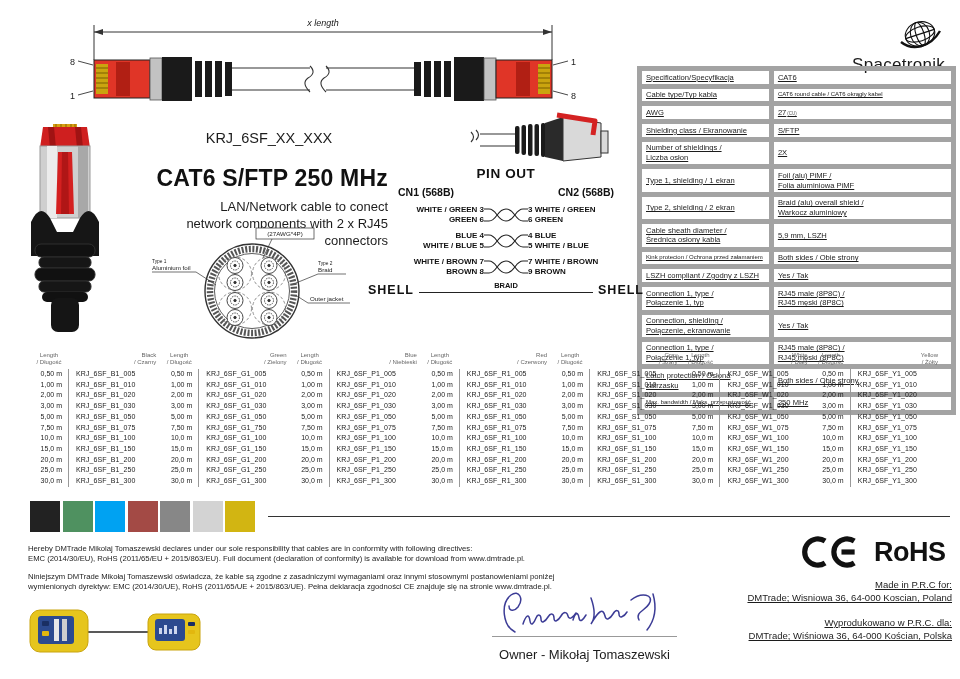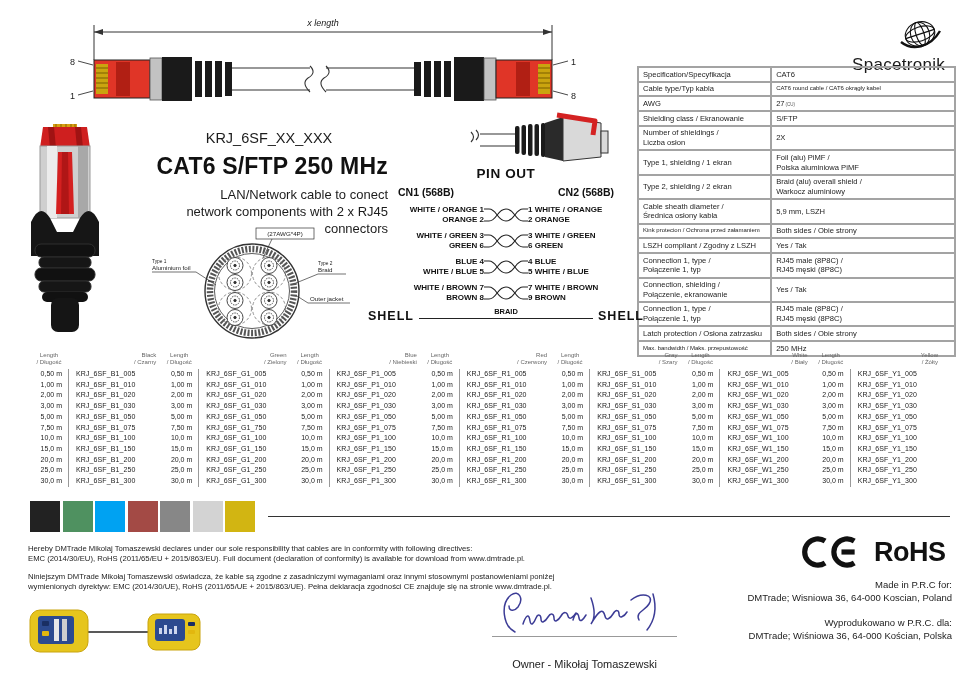--- a/index.html
+++ b/index.html
@@ -12,33 +12,33 @@
   
   #top-diagram{position:absolute;left:58px;top:12px;width:570px;height:102px;}
 
   
   #brand{position:absolute;left:852px;top:18px;width:128px;text-align:left;}
   #brand .globe{display:block;margin-left:46px;}
   #brand .brand-name{font-size:17px;color:#1a1a1a;letter-spacing:.3px;margin-top:1px;}
 
   
   #spec-table{position:absolute;left:637px;top:66px;width:319px;border-collapse:collapse;}
-  #spec-table td{border:2px solid #a3a3a3;padding:1.5px 4px;font-size:7.6px;line-height:1.28;
-    white-space:pre-line;vertical-align:middle;color:#1c1c1c;}
+  #spec-table td{border:5px solid #a3a3a3;padding:1.5px 4px;font-size:7.6px;line-height:1.28;
+    white-space:pre-line;vertical-align:middle;color:#1c1c1c;text-decoration:underline;}
   #spec-table td.spec-label{width:42%;}
   #spec-table td.small{font-size:6px;}
   #spec-table .suffix{font-size:4.5px;color:#555;margin-left:1px;}
 
   
   #product-photo{position:absolute;left:15px;top:114px;width:100px;height:218px;}
 
   
   #title-block{position:absolute;left:110px;top:130px;width:278px;}
   .product-code{font-size:14.5px;text-align:center;padding-left:40px;color:#1c1c1c;}
-  .product-title{font-size:23px;font-weight:bold;color:#111;margin-top:7px;text-align:right;letter-spacing:.2px;}
+  .product-title{font-size:23px;font-weight:bold;color:#111;margin-top:19px;text-align:right;letter-spacing:.2px;}
   .product-desc{font-size:13px;text-align:right;line-height:17px;margin-top:6px;white-space:pre-line;color:#1c1c1c;}
 
   
   #cross-section{position:absolute;left:150px;top:226px;width:200px;height:120px;}
 
   
   #rj45-side{position:absolute;left:465px;top:108px;width:148px;height:70px;}
 
   
   #pinout{position:absolute;left:368px;top:166px;width:276px;font-weight:bold;}
@@ -73,35 +73,35 @@
 
   
   #declaration{position:absolute;left:28px;top:544px;width:645px;}
   #declaration p{margin:0 0 9px 0;font-size:7.7px;line-height:9.7px;white-space:pre-line;color:#1c1c1c;}
 
   
   #ce-rohs{position:absolute;left:802px;top:536px;display:flex;align-items:center;gap:10px;}
   .rohs{font-size:27px;font-weight:bold;color:#111;letter-spacing:-.5px;}
 
   
-  #made-in{position:absolute;left:650px;top:578px;width:302px;text-align:right;font-size:9.5px;line-height:13px;color:#1c1c1c;}
+  #made-in{position:absolute;left:650px;top:578px;width:302px;text-align:right;font-size:9.5px;line-height:13px;color:#1c1c1c;text-decoration:underline;}
   #made-in .gap{margin-top:12px;}
 
   
   #fluke{position:absolute;left:28px;top:604px;width:310px;height:62px;}
   #fluke .testers{position:absolute;left:0;top:0;}
   .fluke-text{position:absolute;left:196px;top:8px;}
   .fluke-brand{font-size:15px;font-weight:bold;font-style:italic;color:#233f8f;letter-spacing:2.5px;}
   .fluke-sub{font-size:13px;font-style:italic;color:#233f8f;margin-left:33px;margin-top:-3px;}
   .fluke-dots{width:44px;border-bottom:2px dotted #233f8f;margin-left:30px;margin-top:2px;}
 
   
   #signature{position:absolute;left:492px;top:586px;width:185px;text-align:center;}
   .sig-line{border-top:1px solid #999;margin-top:-6px;}
-  .sig-owner{font-size:11px;color:#1c1c1c;margin-top:21px;}
+  .sig-owner{font-size:13px;color:#1c1c1c;margin-top:10px;}
 </style>
 </head>
 <body>
 
 <svg id="top-diagram" viewBox="0 0 570 102">
   <g stroke="#333" stroke-width="1" fill="none">
     <line x1="36" y1="20" x2="494" y2="20"></line>
     <line x1="36" y1="13" x2="36" y2="48"></line>
     <line x1="494" y1="13" x2="494" y2="48"></line>
   </g>
@@ -201,21 +201,21 @@
         <td class="spec-value">S/FTP</td>
       </tr>
       <tr>
         <td class="spec-label">Number of shieldings /
 Liczba osłon</td>
         <td class="spec-value">2X</td>
       </tr>
       <tr>
         <td class="spec-label">Type 1, shielding / 1 ekran</td>
         <td class="spec-value">Foil (alu) PiMF /
-Polska aluminiowa PiMF</td>
+Folia aluminiowa PiMF</td>
       </tr>
       <tr>
         <td class="spec-label">Type 2, shielding / 2 ekran</td>
         <td class="spec-value">Braid (alu) overall shield /
 Warkocz aluminiowy</td>
       </tr>
       <tr>
         <td class="spec-label">Cable sheath diameter /
 Średnica osłony kabla</td>
         <td class="spec-value">5,9 mm, LSZH</td>
@@ -378,34 +378,20 @@
 
 <div id="pinout">
   <div class="po-title">PIN OUT</div>
   <div class="po-heads">
     <span>CN1 (568B)</span>
     <span>CN2 (568B)</span>
   </div>
   <div id="po-pairs">
       <div class="po-pair">
         <div class="po-left">
-          <div>WHITE / ORANGE 1</div>
-          <div>ORANGE 2</div>
-        </div>
-        <svg class="po-twist" viewBox="0 0 44 20">
-          <path d="M0,4 h5 C13,4 13,16 22,16 C31,16 31,4 39,4 h5" stroke="#222" stroke-width="1.1" fill="none"></path>
-          <path d="M0,16 h5 C13,16 13,4 22,4 C31,4 31,16 39,16 h5" stroke="#222" stroke-width="1.1" fill="none"></path>
-        </svg>
-        <div class="po-right">
-          <div>1 WHITE / ORANGE</div>
-          <div>2 ORANGE</div>
-        </div>
-      </div>
-      <div class="po-pair">
-        <div class="po-left">
           <div>WHITE / GREEN 3</div>
           <div>GREEN 6</div>
         </div>
         <svg class="po-twist" viewBox="0 0 44 20">
           <path d="M0,4 h5 C13,4 13,16 22,16 C31,16 31,4 39,4 h5" stroke="#222" stroke-width="1.1" fill="none"></path>
           <path d="M0,16 h5 C13,16 13,4 22,4 C31,4 31,16 39,16 h5" stroke="#222" stroke-width="1.1" fill="none"></path>
         </svg>
         <div class="po-right">
           <div>3 WHITE / GREEN</div>
           <div>6 GREEN</div>

